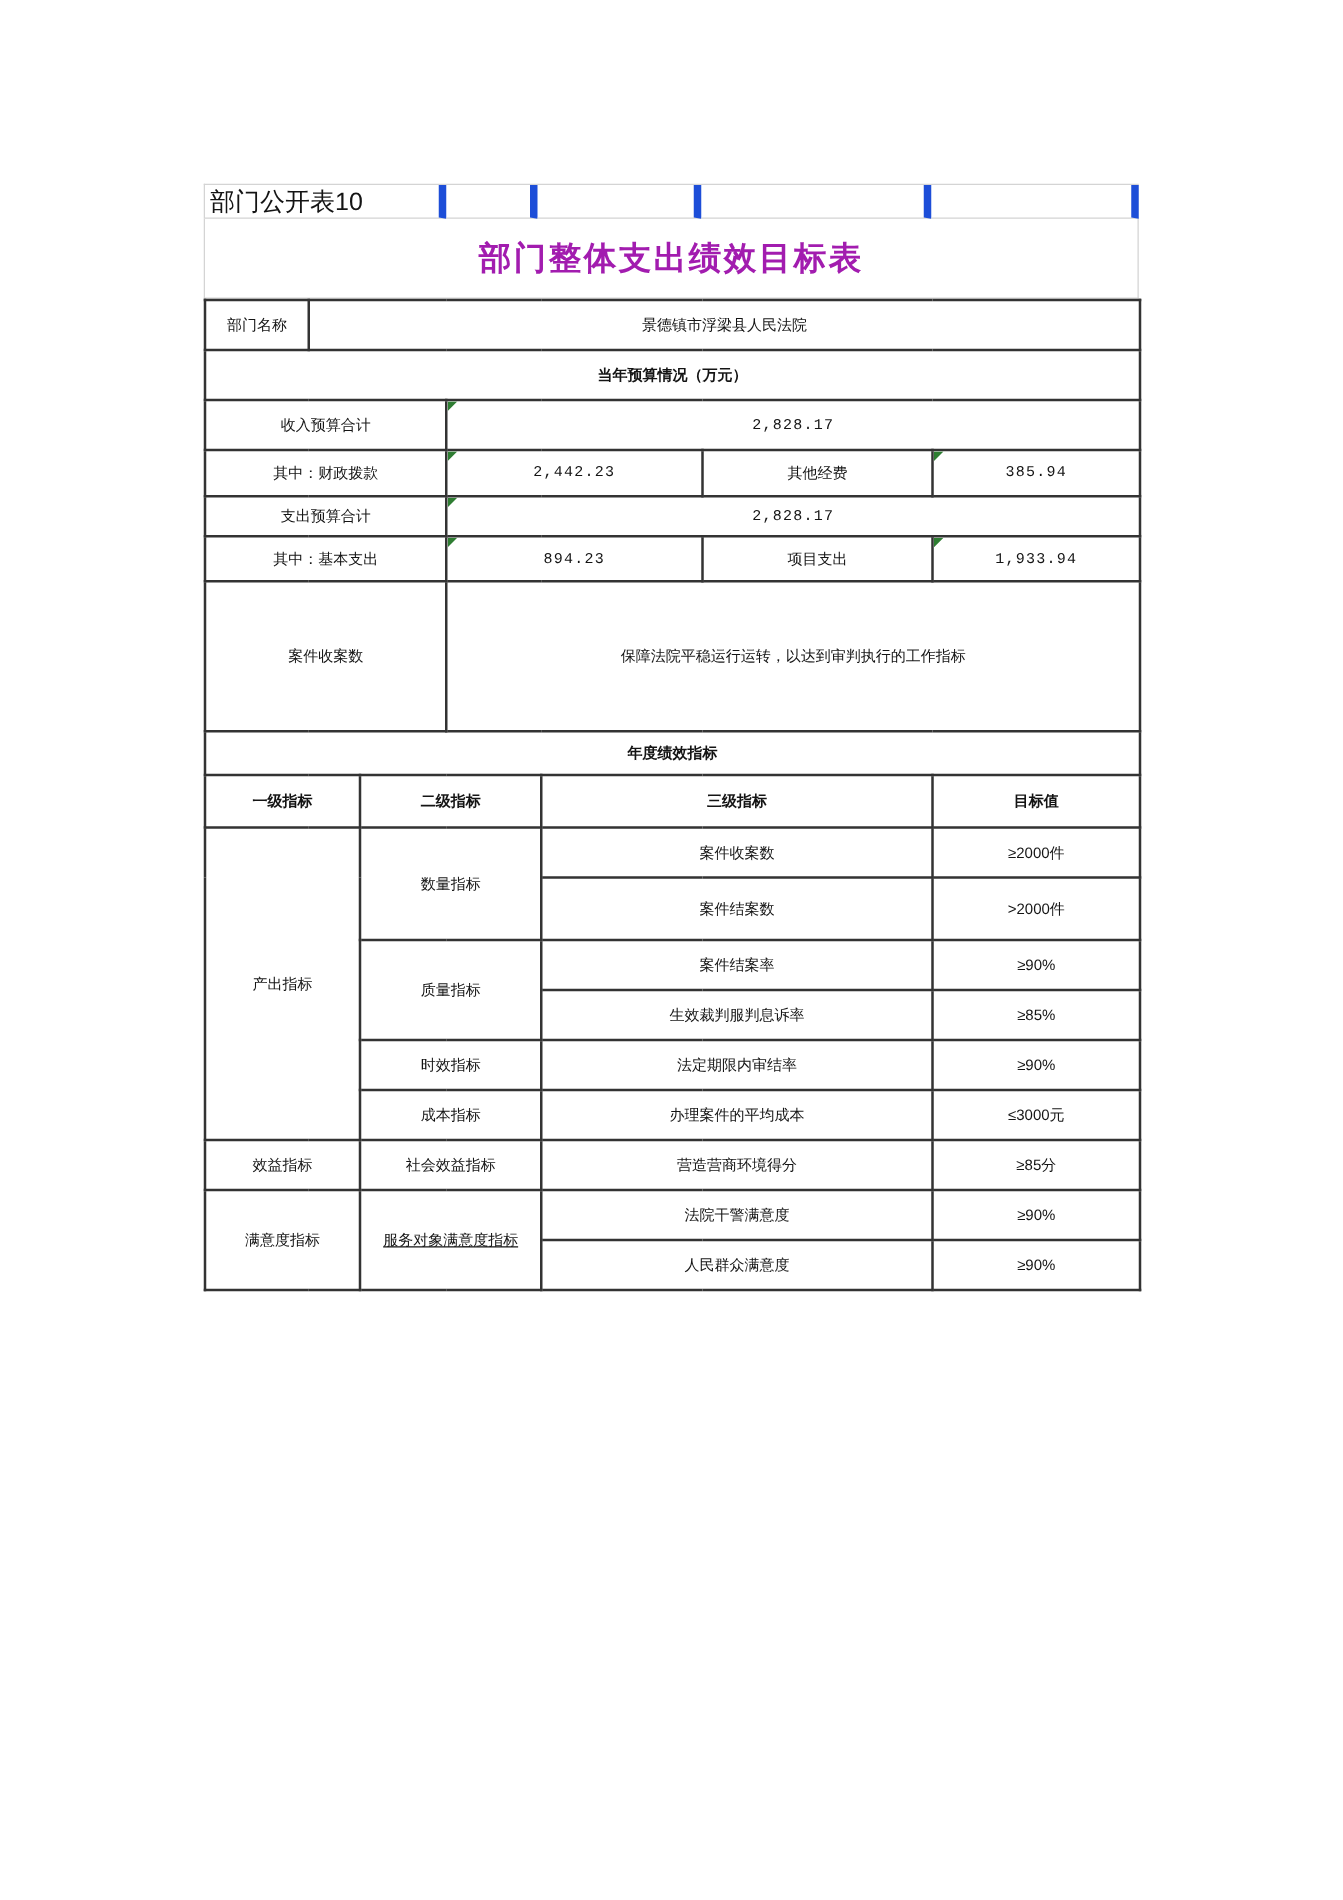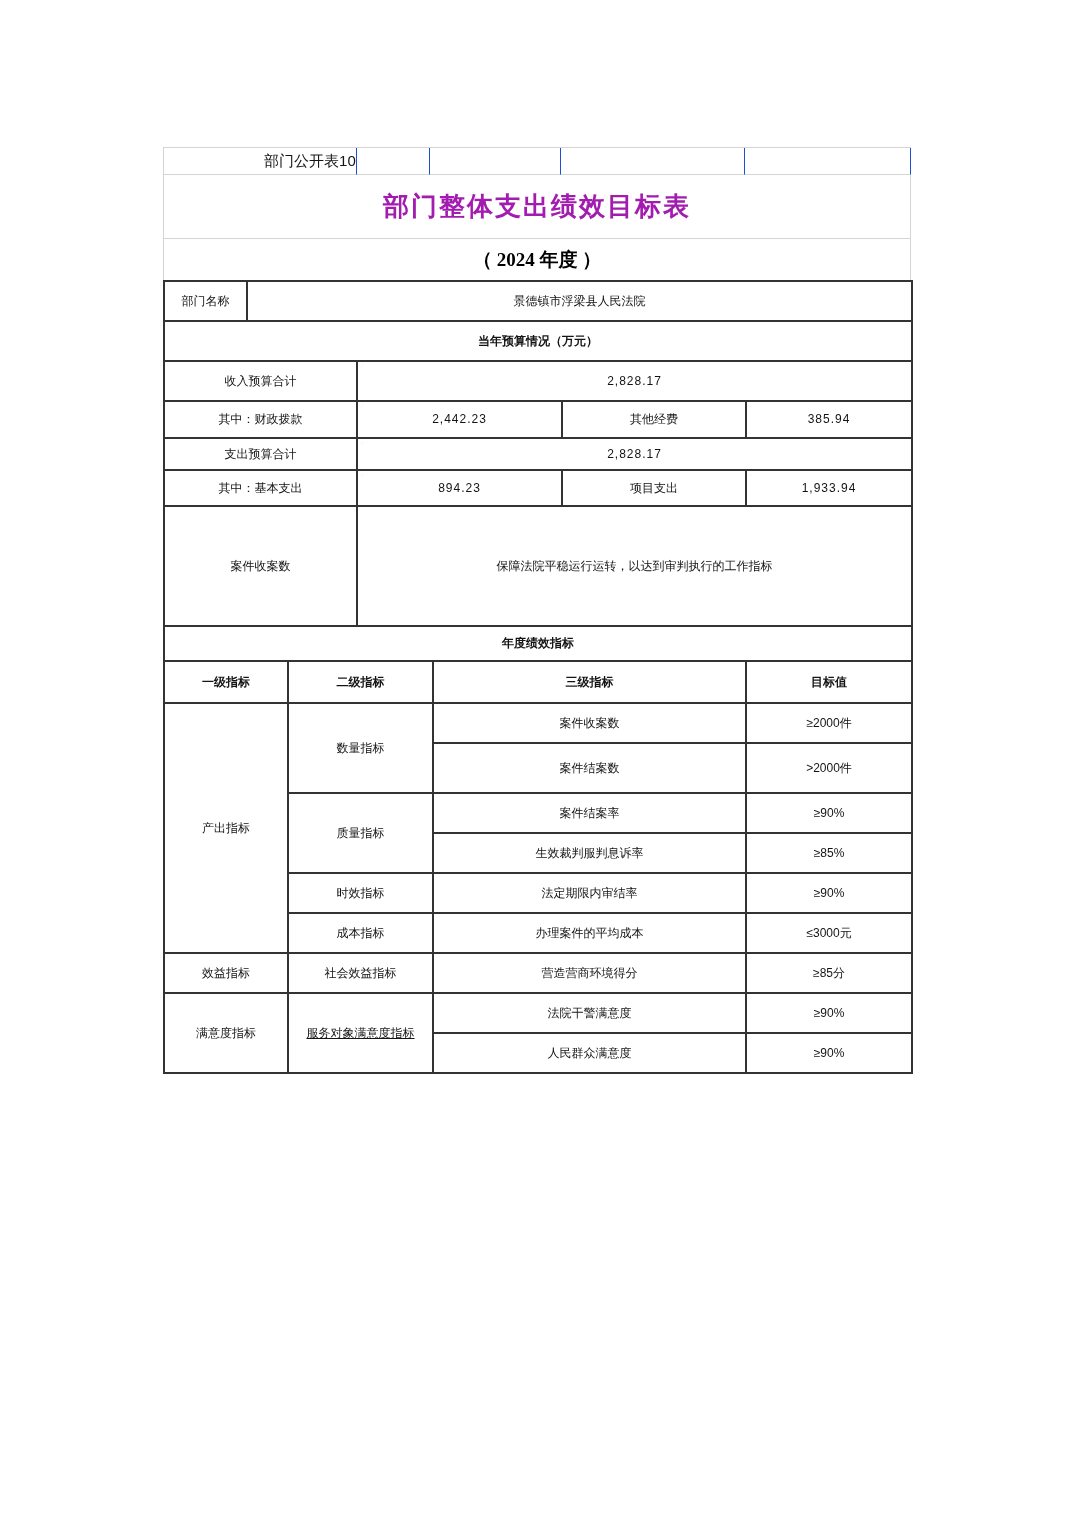--- a/index.html
+++ b/index.html
@@ -31,29 +31,28 @@
   .topgrid {
     display: flex;
     box-sizing: border-box;
     width: 748px;
     height: 28px;
     border-top: 1px solid #d4d4d4;
     border-left: 1px solid #d4d4d4;
   }
   .topgrid .gcell {
     box-sizing: border-box;
-    border-right: 1px solid #1d4ed8;
+    border-right: 6px solid #1d4ed8;
     border-bottom: 1px solid #d4d4d4;
     display: flex;
     align-items: center;
     padding-left: 4px;
-    font-size: 15px;
+    font-size: 20px;
     white-space: nowrap;
     overflow: visible;
-    justify-content: flex-end;
   }
   .g1 { width: 193px; }
   .g2 { width: 73px; }
   .g3 { width: 132px; }
   .g4 { width: 184px; }
   .g5 { width: 166px; }
 
   .titlerow {
     box-sizing: border-box;
     width: 748px;
@@ -95,24 +94,23 @@
     padding: 0;
     text-align: center;
     vertical-align: middle;
     font-size: 12px;
     position: relative;
     overflow: hidden;
     line-height: 1.25;
   }
   td.bold { font-weight: bold; }
   td.num {
-    font-family: Liberation Sans, sans-serif;
+    font-family: Liberation Mono, monospace;
     font-size: 15px;
     letter-spacing: 1px;
-    border-radius: 13px;
   }
   td.left {
     text-align: left;
     padding-left: 3px;
   }
   td.goaltext {
     text-align: left;
     padding-left: 3px;
     font-size: 16px;
   }
@@ -146,21 +144,20 @@
         <span>部门公开表10</span>
       </div>
       <div class="gcell g2"></div>
       <div class="gcell g3"></div>
       <div class="gcell g4"></div>
       <div class="gcell g5"></div>
     </div>
 
     <div class="titlerow">部门整体支出绩效目标表</div>
 
-    <div class="yearrow">（ 2024 年度 ）</div>
 
     <table class="main">
       <colgroup>
         <col style="width:83px">
           <col style="width:41px">
           <col style="width:69px">
         <col style="width:76px">
           <col style="width:129px">
           <col style="width:184px">
         <col style="width:166px">

